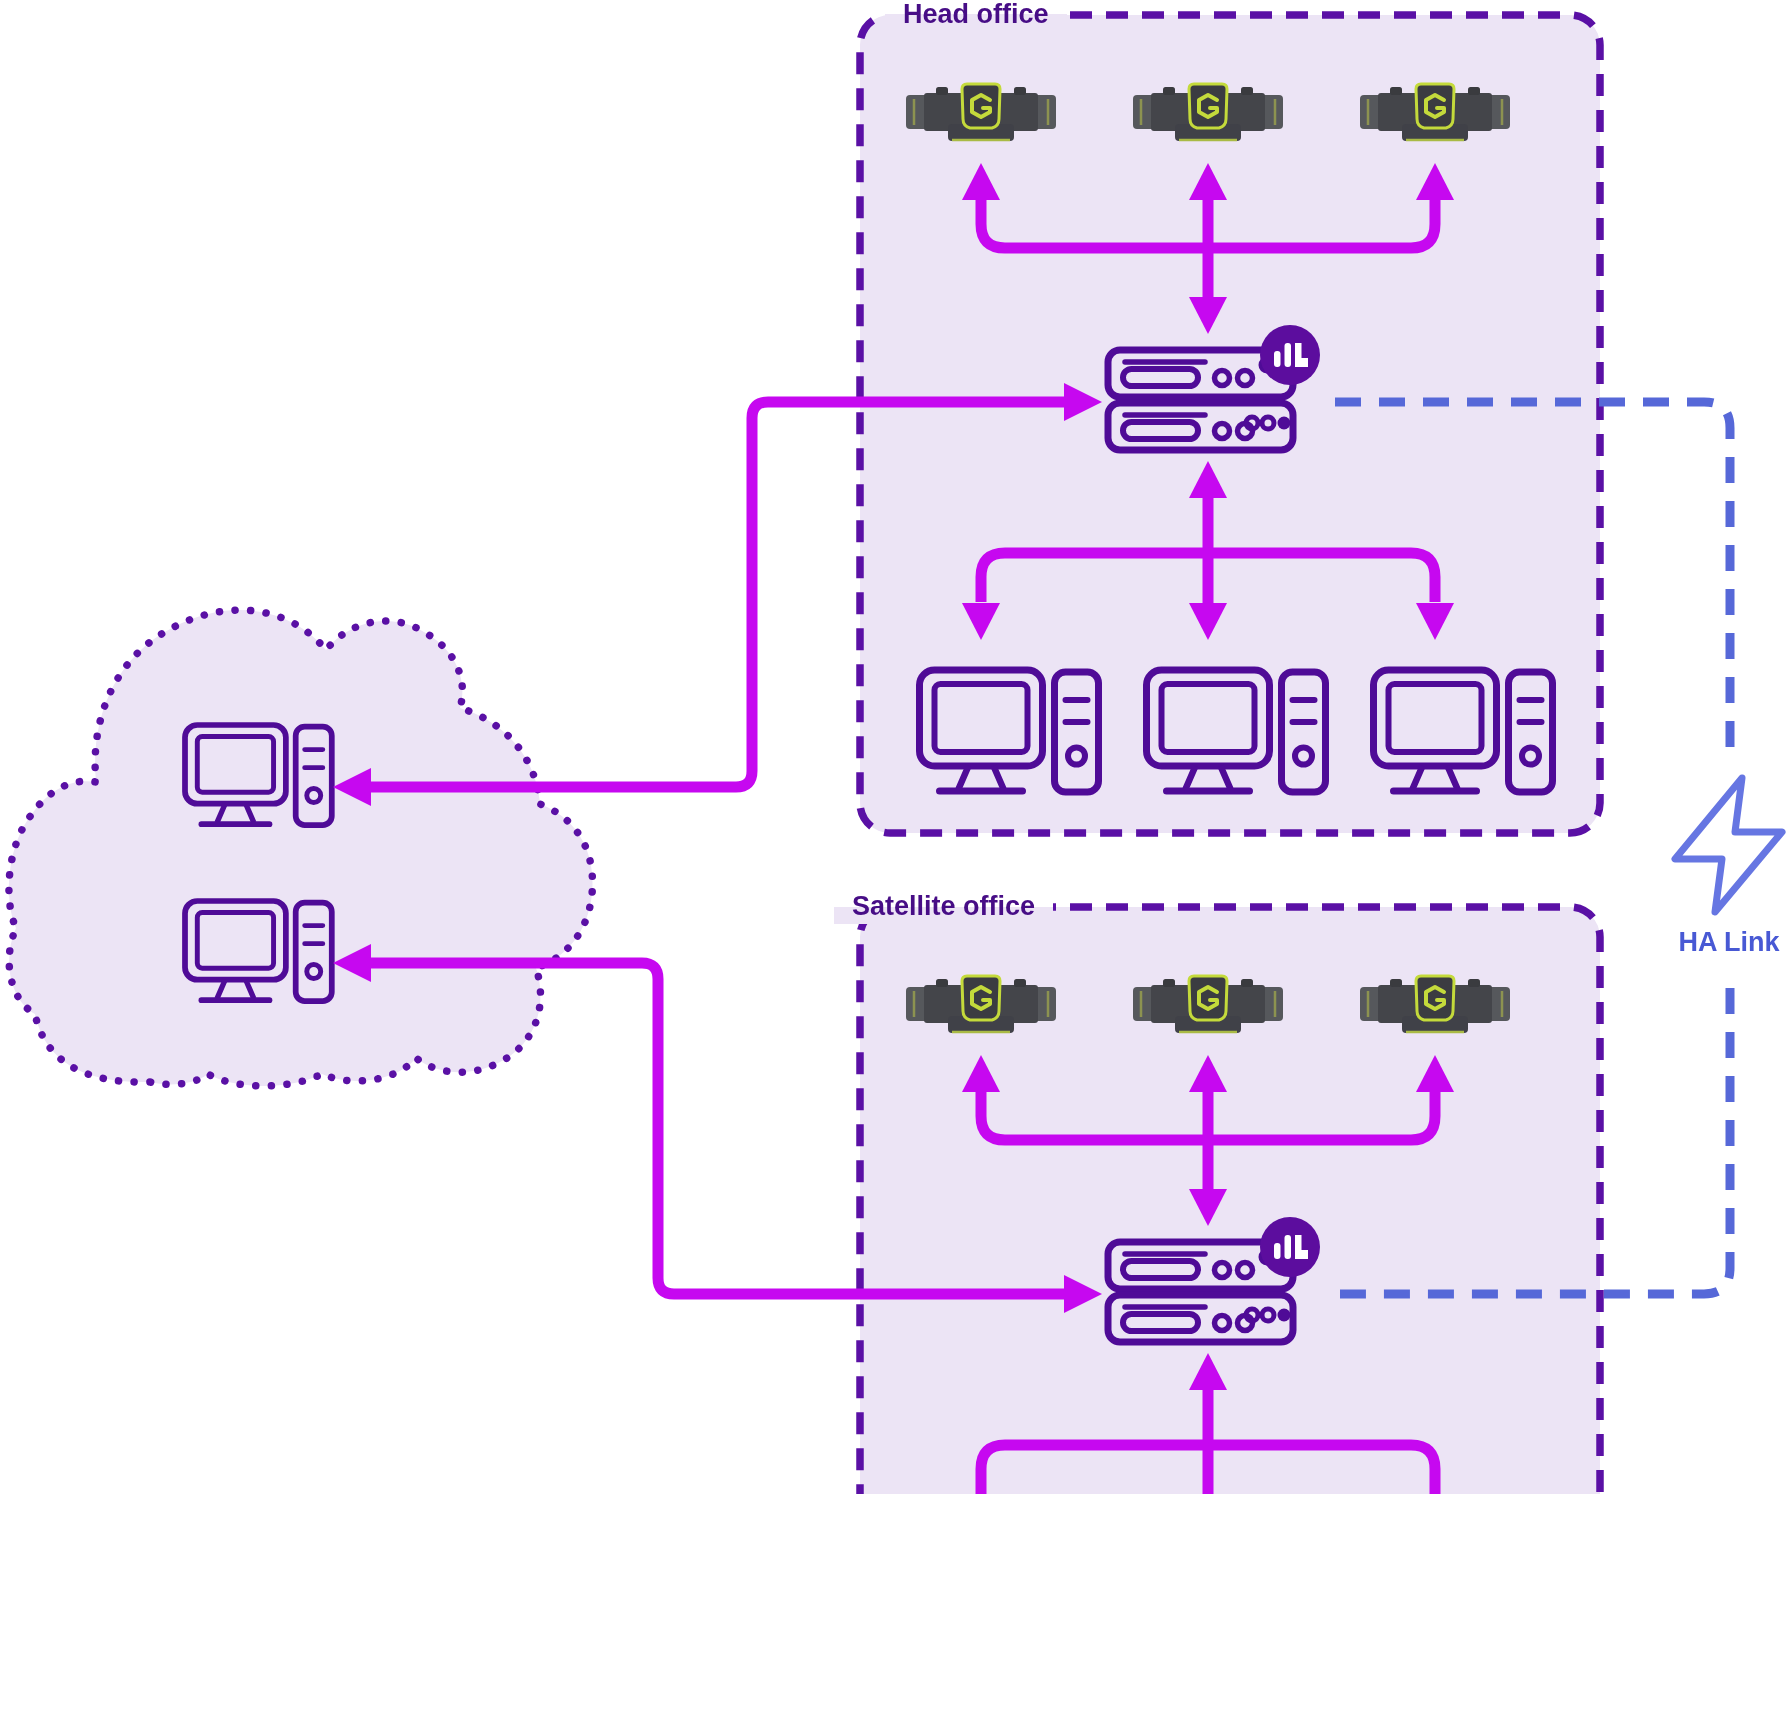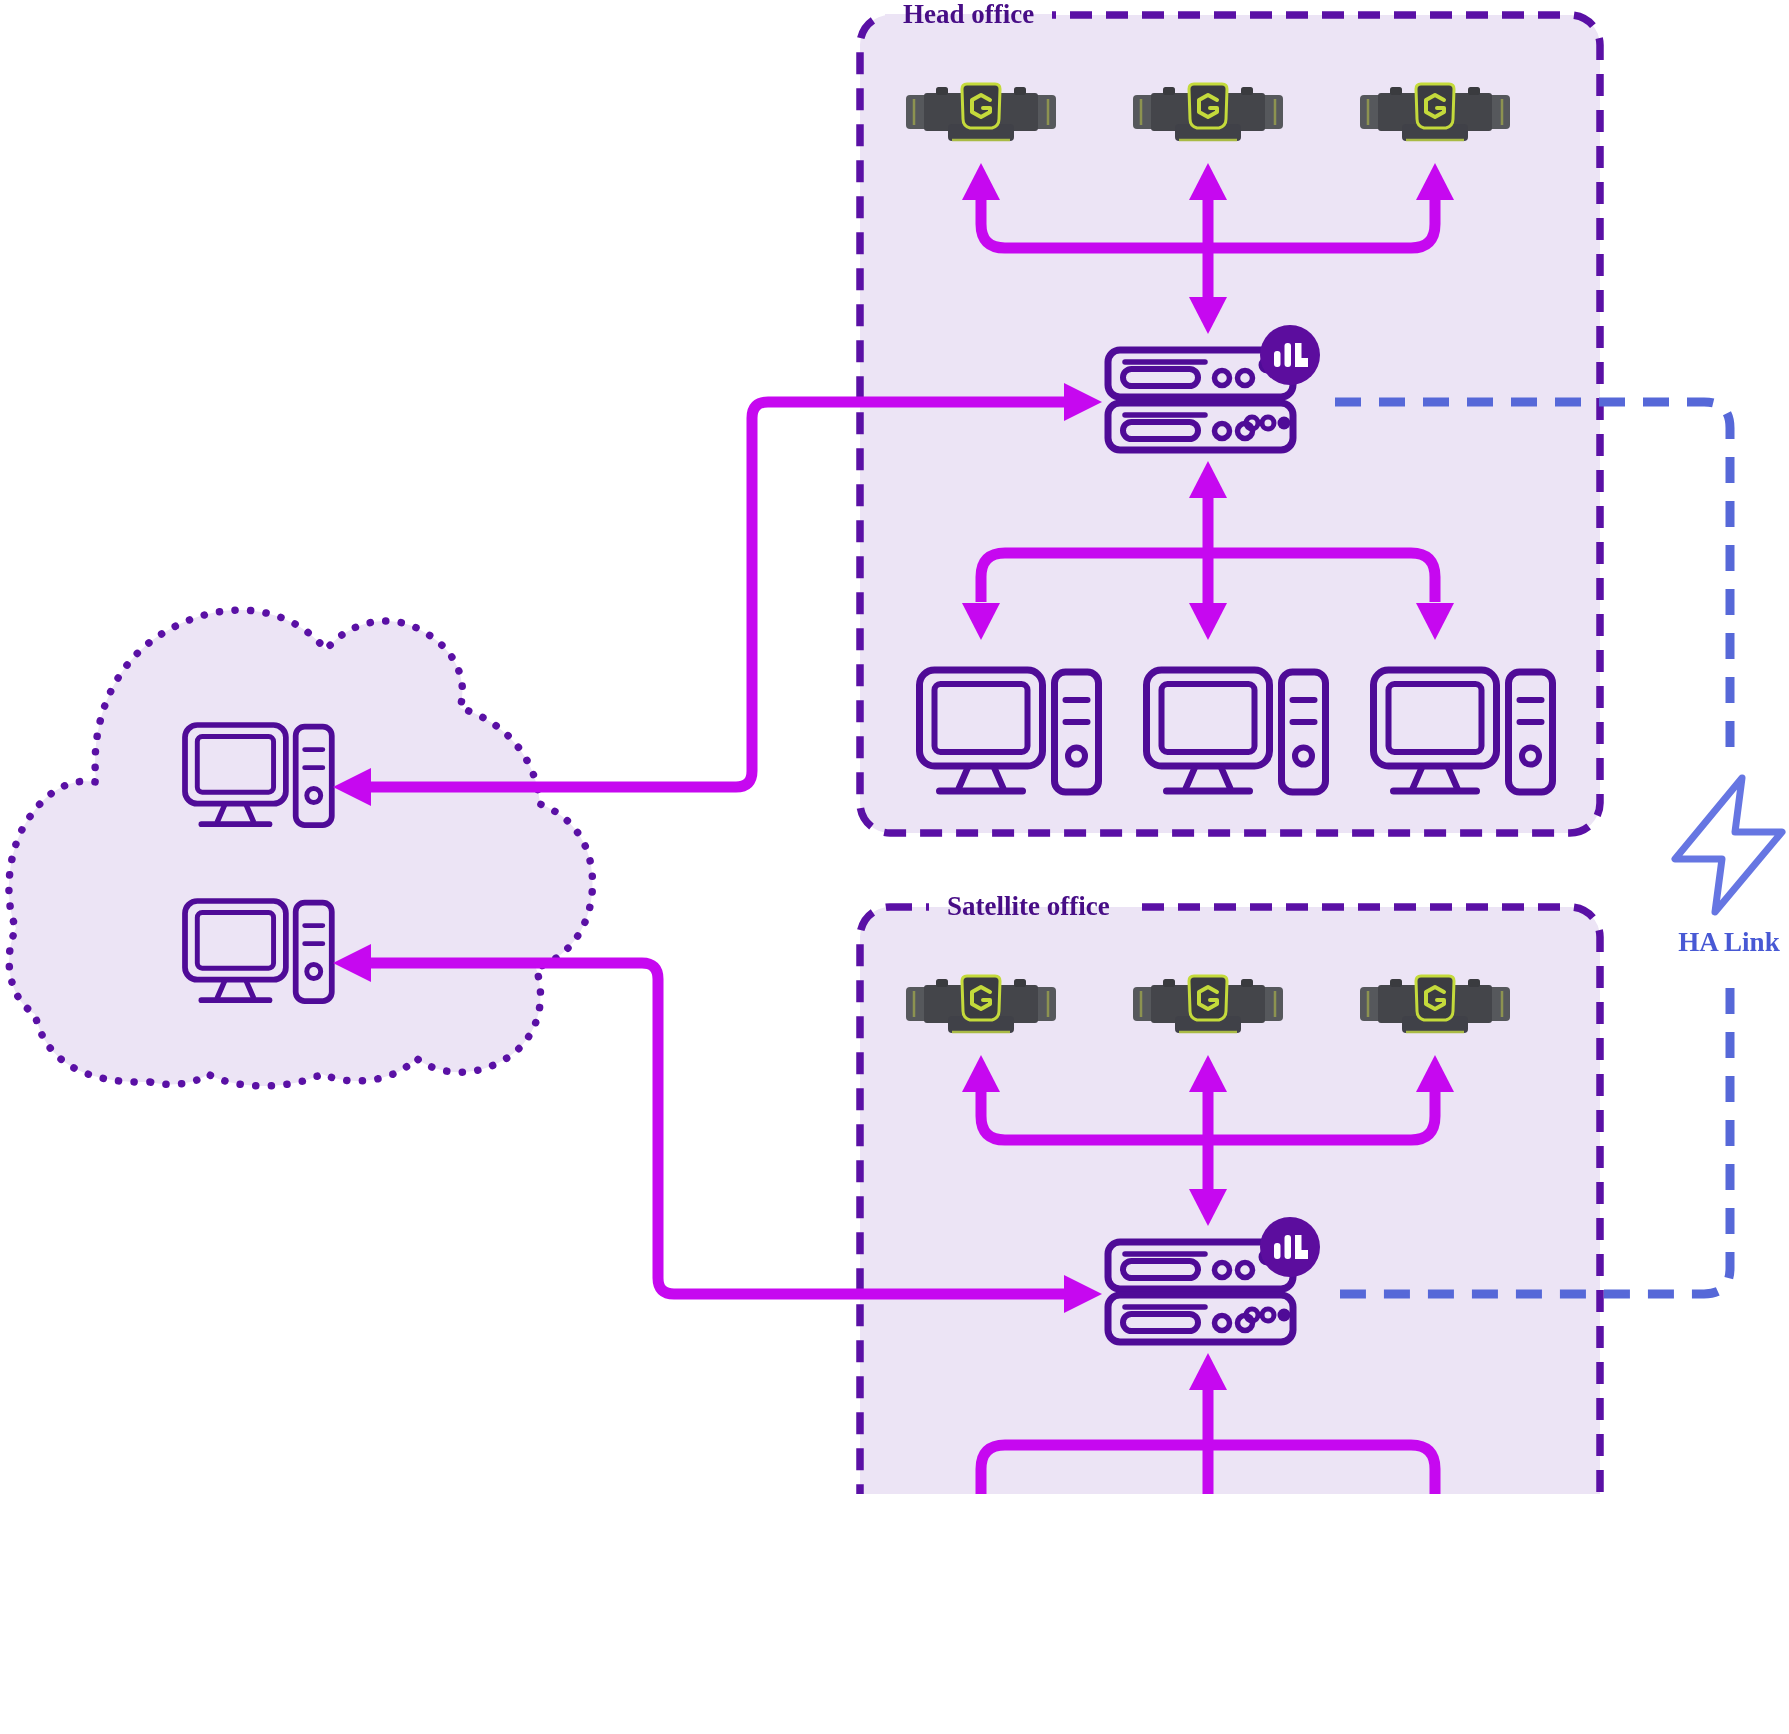--- a/index.html
+++ b/index.html
@@ -1,17 +1,17 @@
 <!DOCTYPE html>
 <html><head>
 <meta charset="utf-8">
 <style>
   html,body{margin:0;padding:0;background:#ffffff;}
   #stage{position:relative;width:1789px;height:1494px;background:#ffffff;overflow:hidden;
-         font-family:Liberation Serif, serif;}
+         font-family:Liberation Sans, sans-serif;}
   #stage svg{position:absolute;left:0;top:0;}
   .label{position:absolute;font-weight:bold;font-size:27px;color:#470d86;white-space:nowrap;}
   .office-title{line-height:35px;padding:0 18px;
                 background:linear-gradient(to bottom,#ffffff 0 50%,#ece4f5 50% 100%);}
   .ha-label{color:#4859d4;width:170px;text-align:center;line-height:35px;}
 </style>
 </head>
 <body>
 
 <div id="stage">
@@ -130,17 +130,17 @@
     <polygon points="1102,1294 1064,1275 1064,1313" fill="#c608f0"></polygon>
   </g>
 
   <path d="M1335 402 H1704 Q1730 402 1730 428 V760" fill="none" stroke="#5668d8" stroke-width="9" stroke-dasharray="26 18"></path>
   <path d="M1730 988 V1268 Q1730 1294 1704 1294 H1340" fill="none" stroke="#5668d8" stroke-width="9" stroke-dasharray="26 18"></path>
   <polygon points="1742,778 1675,859 1722,859 1715,912 1782,832 1735,832" fill="none" stroke="#6676e2" stroke-width="7" stroke-linejoin="round" stroke-linecap="round"></polygon>
 </svg>
 
 <div class="label office-title" style="left:885px;top:-3px;">Head office</div>
 
-<div class="label office-title" style="left:929px;top:889px;">Satellite office</div>
+<div class="label office-title" style="left:834px;top:889px;">Satellite office</div>
 
 <div class="label ha-label" style="left:1644px;top:925px;">HA Link</div>
 
 </div>
 
 </body></html>

